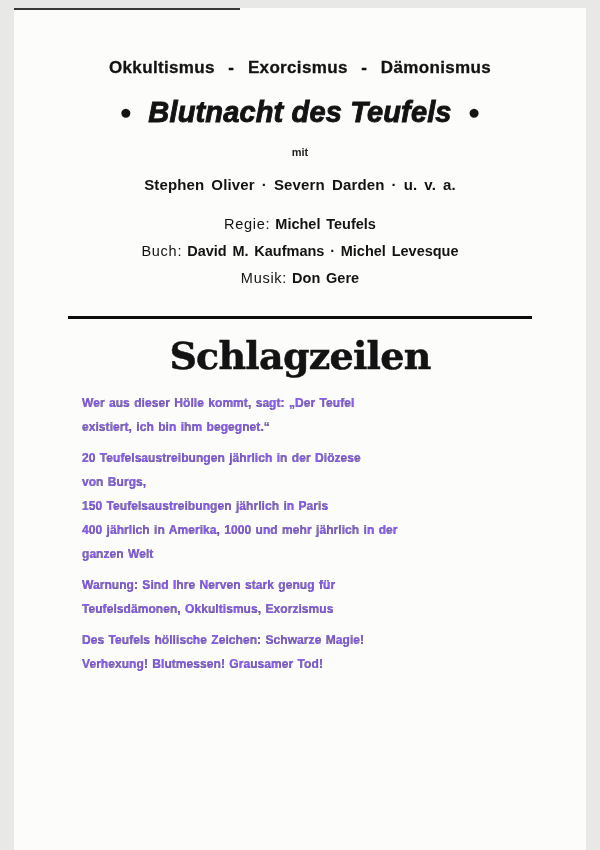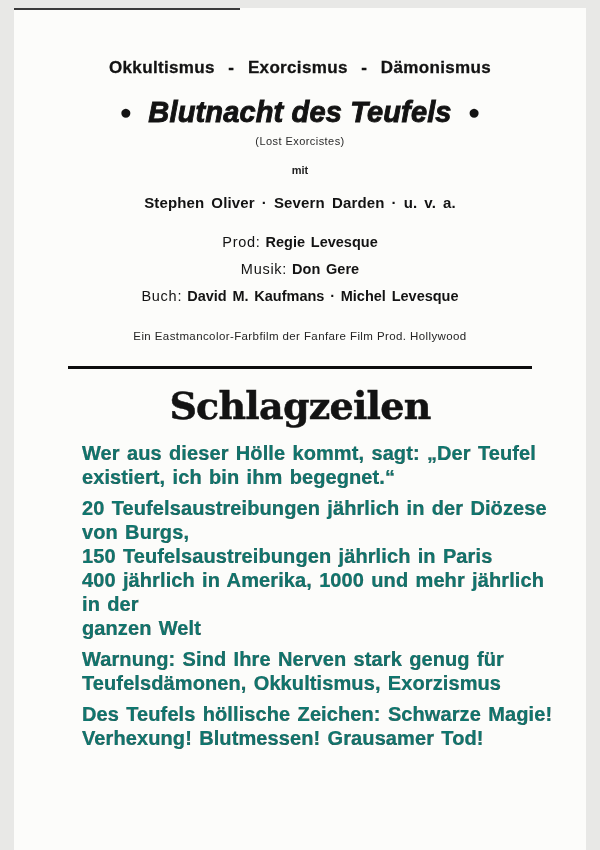--- a/index.html
+++ b/index.html
@@ -107,64 +107,62 @@
     line-height: 44px;
     letter-spacing: -0.02em;
     -webkit-text-stroke: 0.5px #131313;
   }
   .headlines {
     margin-top: 13px;
     padding: 0 28px 0 68px;
   }
   .headline {
     margin: 0 0 7px 0;
-    font-size: 20px;
+    font-size: 12px;
     line-height: 24px;
     font-weight: bold;
     letter-spacing: 0.005em;
     word-spacing: 0.08em;
     white-space: pre-line;
-    color: #0f766e;
+    color: #8b5cf6;
     -webkit-text-stroke: 0.2px #141414;
   }
   .headline:last-child { margin-bottom: 0; }
 </style>
 </head>
 <body>
 
 <div class="page">
 
   <div class="scan-artifact"></div>
 
   <header>
     <div class="tagline">Okkultismus - Exorcismus - Dämonismus</div>
 
     <h1 class="title">
       <span class="bullet left">●</span><span>Blutnacht des Teufels</span><span class="bullet right">●</span>
     </h1>
 
-    <div class="original-title">(Lost Exorcistes)</div>
 
     <div class="with-label">mit</div>
 
     <div class="cast">Stephen Oliver · Severn Darden · u. v. a.</div>
 
     <div class="credits">
       <div class="credit-row">
-        <span class="credit-label">Prod:</span><span class="credit-value">Regie Levesque</span>
+        <span class="credit-label">Regie:</span><span class="credit-value">Michel Teufels</span>
+      </div>
+      <div class="credit-row">
+        <span class="credit-label">Buch:</span><span class="credit-value">David M. Kaufmans · Michel Levesque</span>
       </div>
       <div class="credit-row">
         <span class="credit-label">Musik:</span><span class="credit-value">Don Gere</span>
       </div>
-      <div class="credit-row">
-        <span class="credit-label">Buch:</span><span class="credit-value">David M. Kaufmans · Michel Levesque</span>
-      </div>
     </div>
 
-    <div class="production-note">Ein Eastmancolor-Farbfilm der Fanfare Film Prod. Hollywood</div>
   </header>
 
   <div class="divider"></div>
 
   <section>
     <h2 class="script-heading">Schlagzeilen</h2>
 
     <div class="headlines">
       <p class="headline">Wer aus dieser Hölle kommt, sagt: „Der Teufel
 existiert, ich bin ihm begegnet.“</p>

